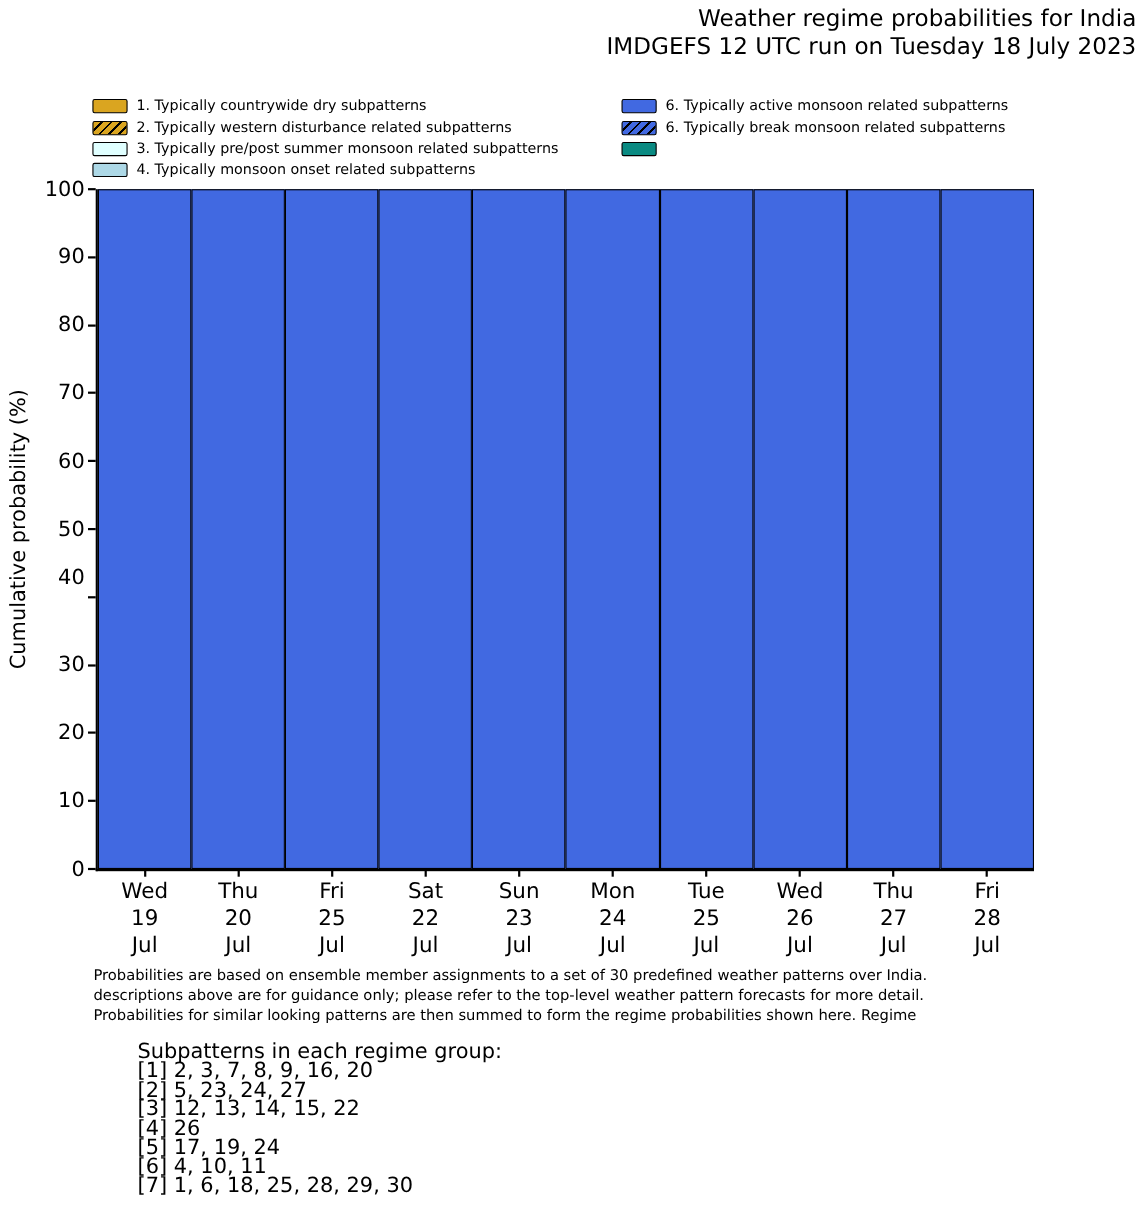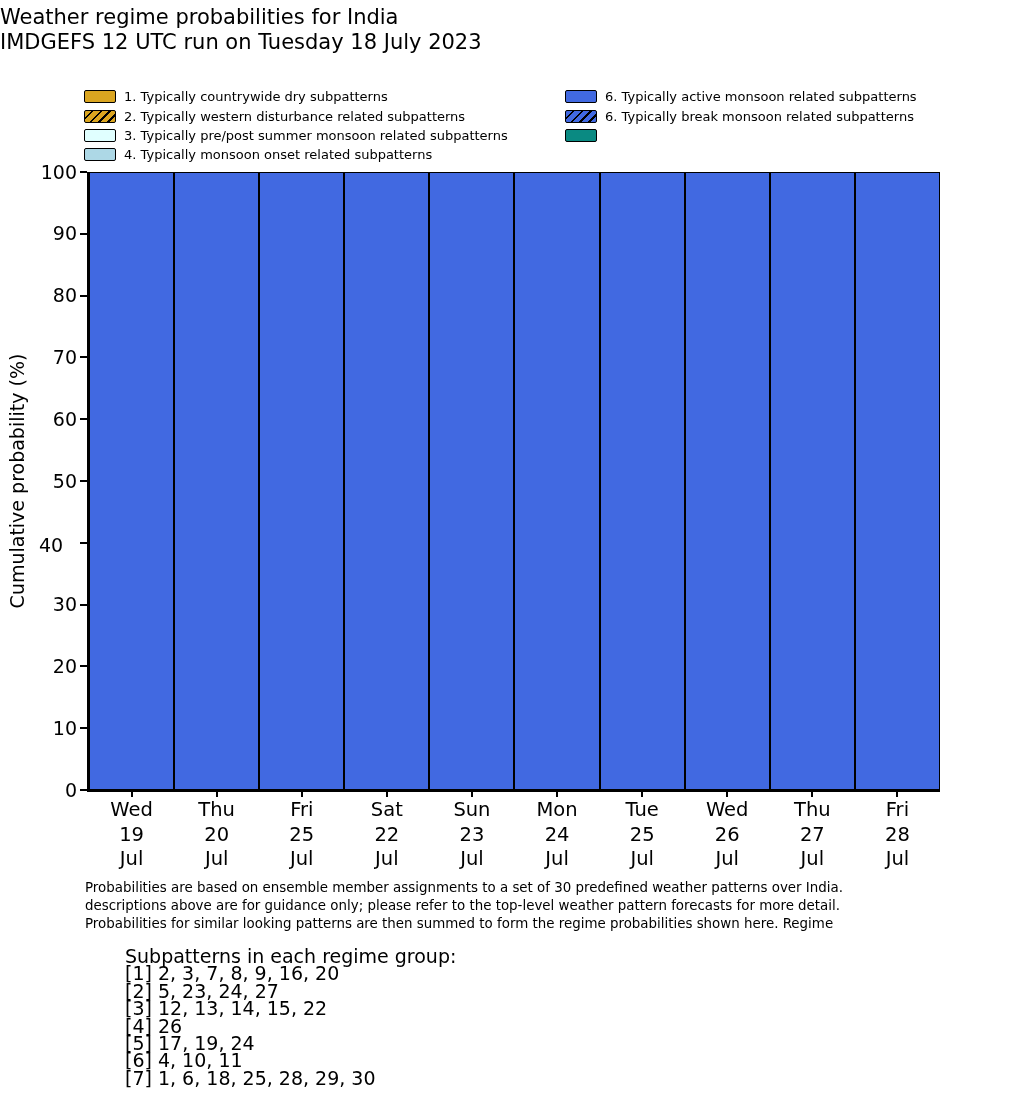--- a/index.html
+++ b/index.html
@@ -7,21 +7,21 @@
     position:relative;
     width:1033px;height:1114px;
     background:#ffffff;
     font-family:"DejaVu Sans","Liberation Sans",sans-serif;
     color:#000;
     overflow:hidden;
   }
   
   #title{
     position:absolute;top:5px;left:0;width:100%;
-    text-align:left;font-size:21px;line-height:24.5px;color:#000;
+    text-align:right;font-size:21px;line-height:24.5px;color:#000;
   }
   
   .legend-col{position:absolute;top:87px;display:flex;flex-direction:column;}
   #legend-left{left:84px;}
   #legend-right{left:565px;}
   .legend-row{display:flex;align-items:center;height:19.4px;}
   .legend-swatch{
     width:30px;height:11px;border:1.4px solid #000;border-radius:2px;
     margin-right:8px;flex:0 0 auto;
   }
@@ -147,21 +147,21 @@
     <div id="yticks">
         <div class="ytick-line" style="bottom: -1px;"></div>
         <div class="ytick-label" style="bottom: -9.5px;">0</div>
         <div class="ytick-line" style="bottom: 60.8px;"></div>
         <div class="ytick-label" style="bottom: 52.3px;">10</div>
         <div class="ytick-line" style="bottom: 122.6px;"></div>
         <div class="ytick-label" style="bottom: 114.1px;">20</div>
         <div class="ytick-line" style="bottom: 184.4px;"></div>
         <div class="ytick-label" style="bottom: 175.9px;">30</div>
         <div class="ytick-line" style="bottom: 246.2px;"></div>
-        <div class="ytick-label" style="bottom: 235px; text-align: center;">40</div>
+        <div class="ytick-label" style="bottom: 255px;">40</div>
         <div class="ytick-line" style="bottom: 308px;"></div>
         <div class="ytick-label" style="bottom: 299.5px;">50</div>
         <div class="ytick-line" style="bottom: 369.8px;"></div>
         <div class="ytick-label" style="bottom: 361.3px;">60</div>
         <div class="ytick-line" style="bottom: 431.6px;"></div>
         <div class="ytick-label" style="bottom: 423.1px;">70</div>
         <div class="ytick-line" style="bottom: 493.4px;"></div>
         <div class="ytick-label" style="bottom: 484.9px;">80</div>
         <div class="ytick-line" style="bottom: 555.2px;"></div>
         <div class="ytick-label" style="bottom: 546.7px;">90</div>

